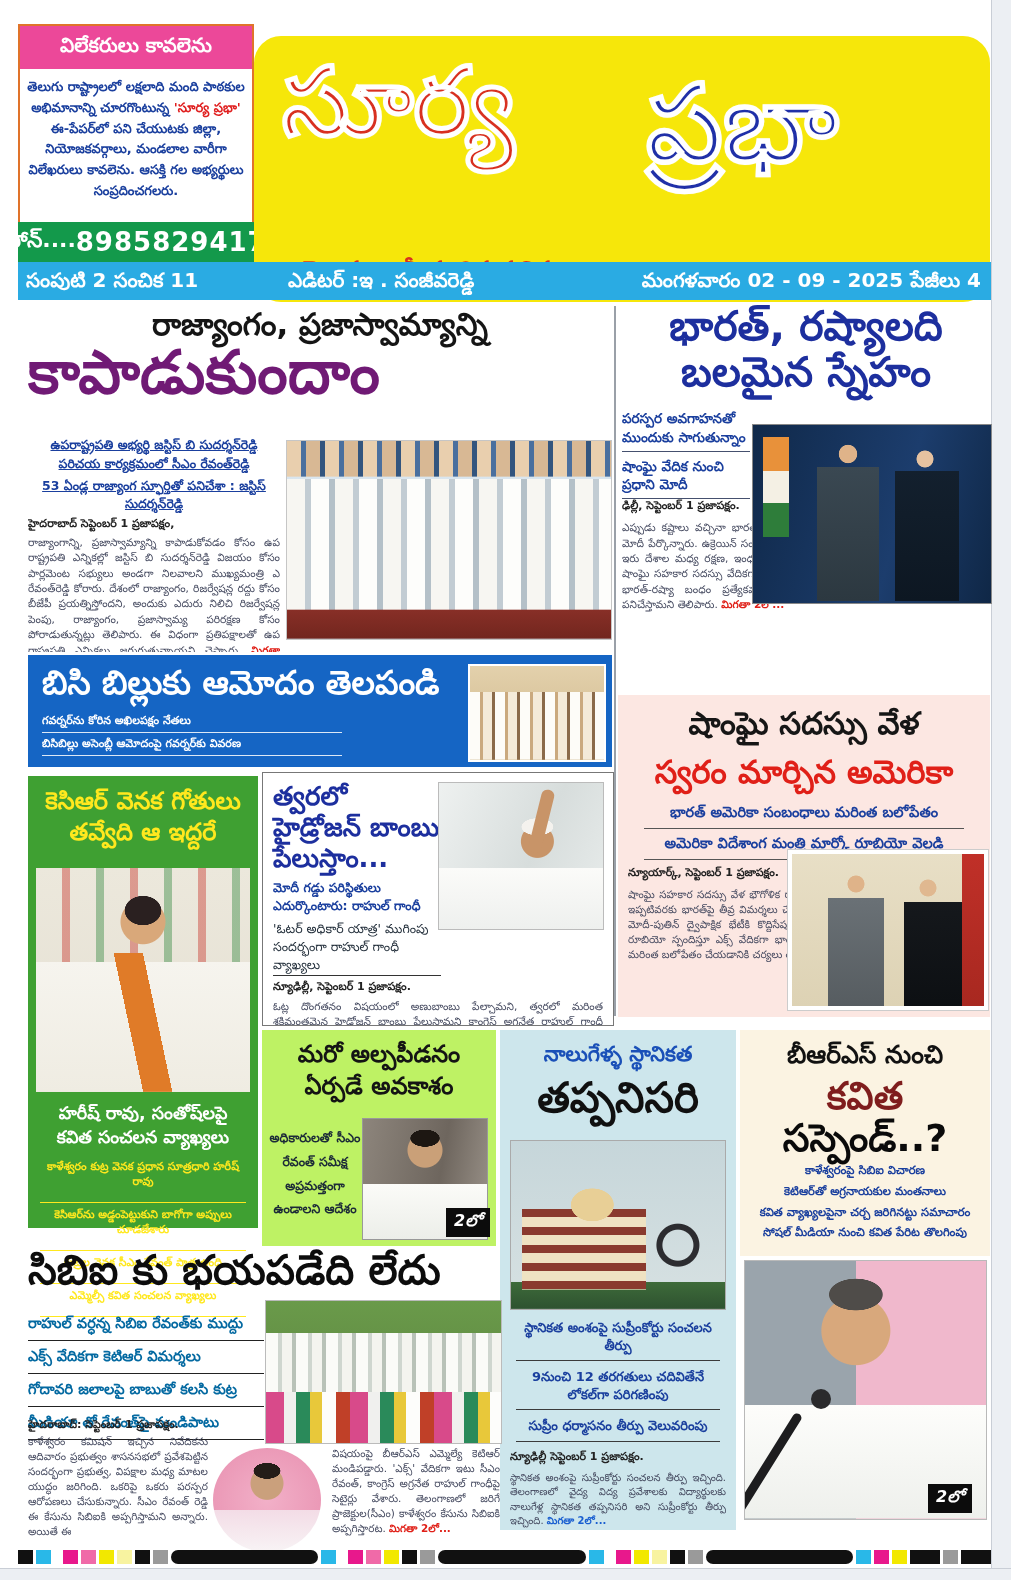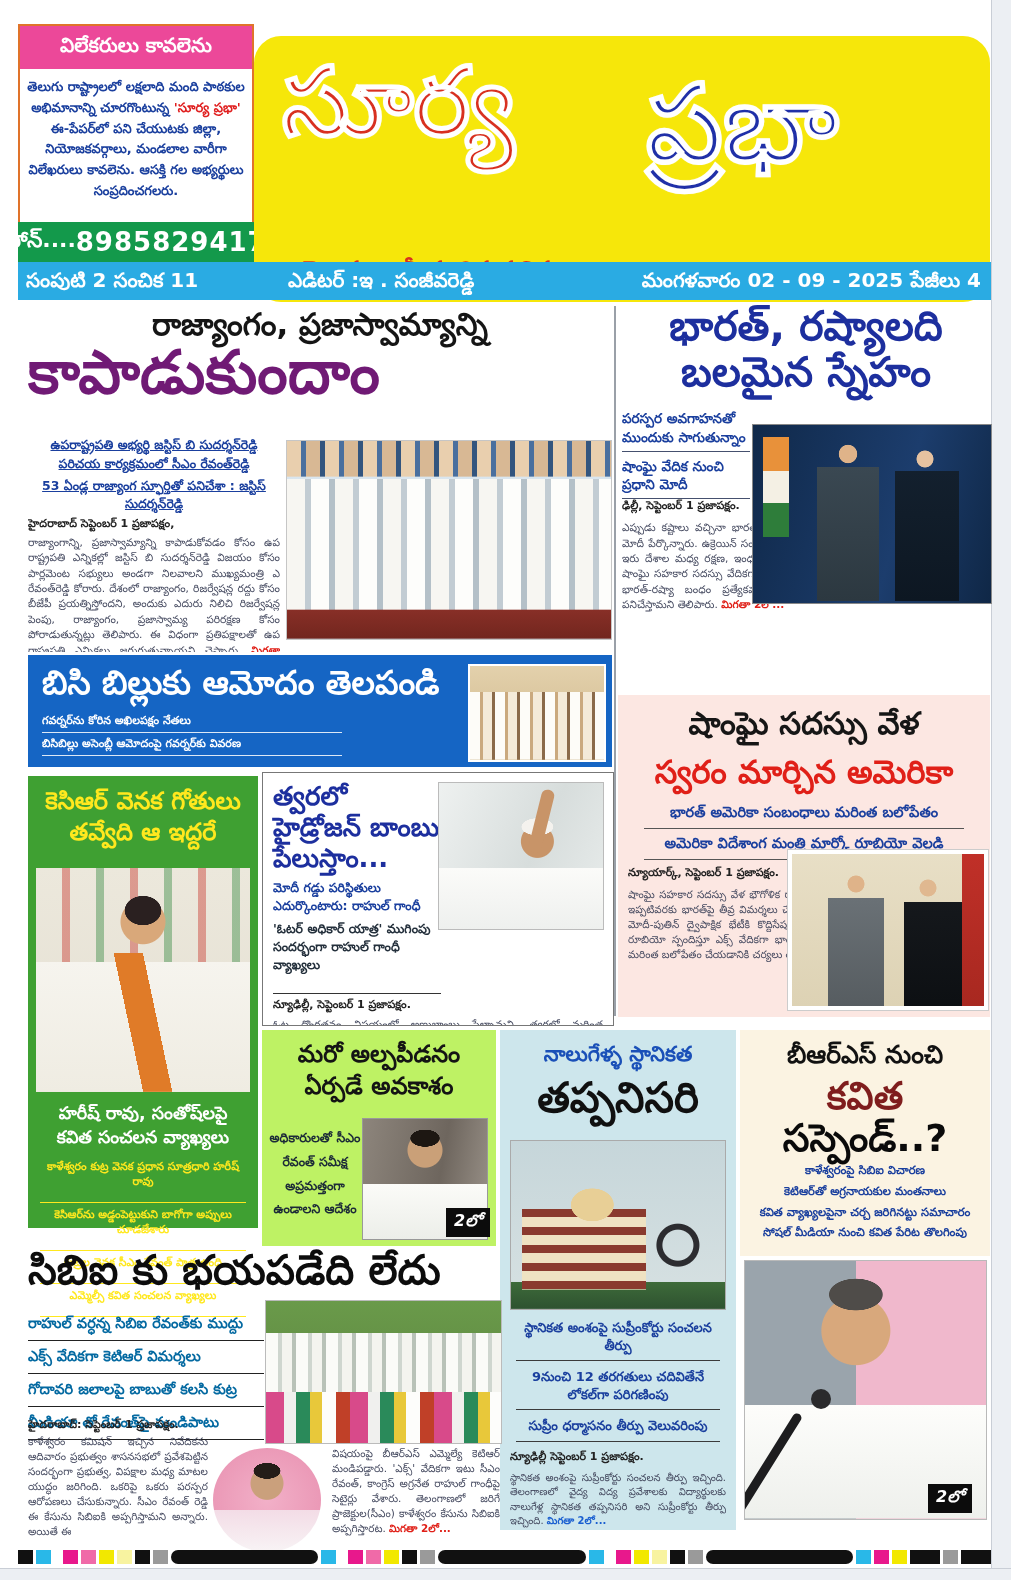--- a/index.html
+++ b/index.html
@@ -160,21 +160,21 @@
   .kavbox{left:28px;top:776px;width:230px;height:452px;background:#3fa032;overflow:hidden;}
   .kav-h{color:#ffe81e;font-weight:800;font-size:24px;text-align:center;line-height:1.3;margin-top:10px;}
   .kav-sub{color:#fff;font-weight:bold;font-size:17.5px;text-align:center;line-height:1.35;margin-top:6px;}
   .kav-pt{color:#ffe81e;font-weight:bold;font-size:11px;text-align:center;border-bottom:1px solid #ffe81e;margin:0 12px;padding:5px 2px 12px;}
 
   
   .hydro{left:262px;top:772px;width:350px;height:252px;background:#fff;border:1.5px solid #777;overflow:hidden;}
   .hy-pad{padding:8px 10px;}
   .hy-h{color:#1d2f9e;font-weight:800;font-size:26px;line-height:1.2;width:168px;}
   .hy-sub1{color:#1a3f9e;font-weight:bold;font-size:12.5px;width:168px;margin-top:5px;}
-  .hy-sub2{color:#24303c;font-weight:bold;font-size:12.5px;width:168px;margin-top:5px;border-bottom:1.5px solid #333;padding-bottom:18px;}
+  .hy-sub2{color:#24303c;font-weight:normal;font-size:12.5px;width:168px;margin-top:5px;border-bottom:1.5px solid #333;padding-bottom:0;}
   .hy-body{font-size:10.6px;margin-top:4px;}
 
   
   .amer{left:618px;top:695px;width:372px;height:322px;background:#fce7e2;overflow:hidden;}
   .am-h1{color:#161616;font-weight:800;font-size:31px;text-align:center;margin-top:10px;}
   .am-h2{color:#e02018;font-weight:800;font-size:32px;text-align:center;margin-top:4px;}
   .am-sub{color:#1a3f9e;font-weight:bold;font-size:14.5px;text-align:center;border-bottom:1.5px solid #555;margin:6px 26px 0;padding-bottom:4px;}
   .am-body{font-size:10.4px;margin:6px 10px 0;}
 
   

